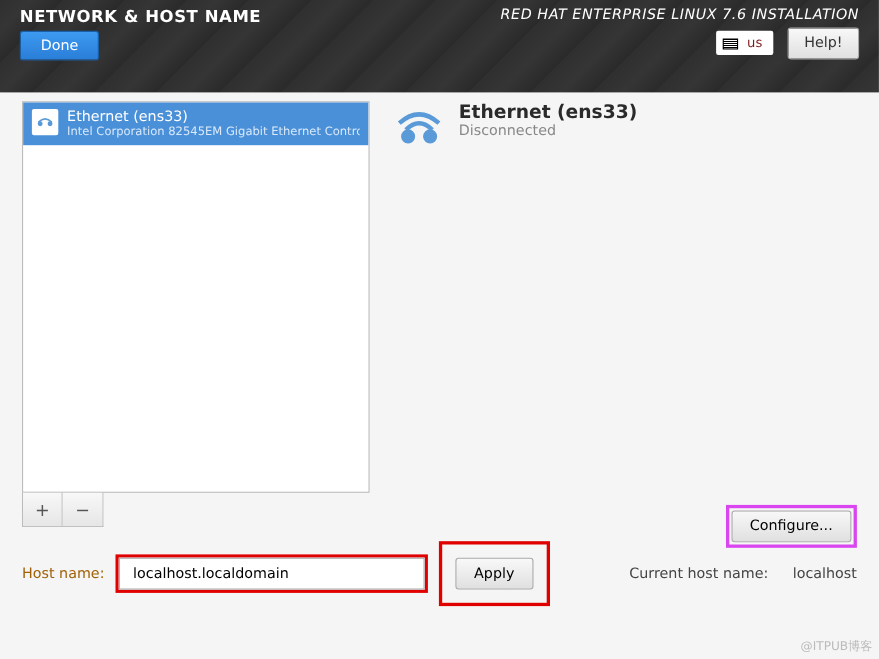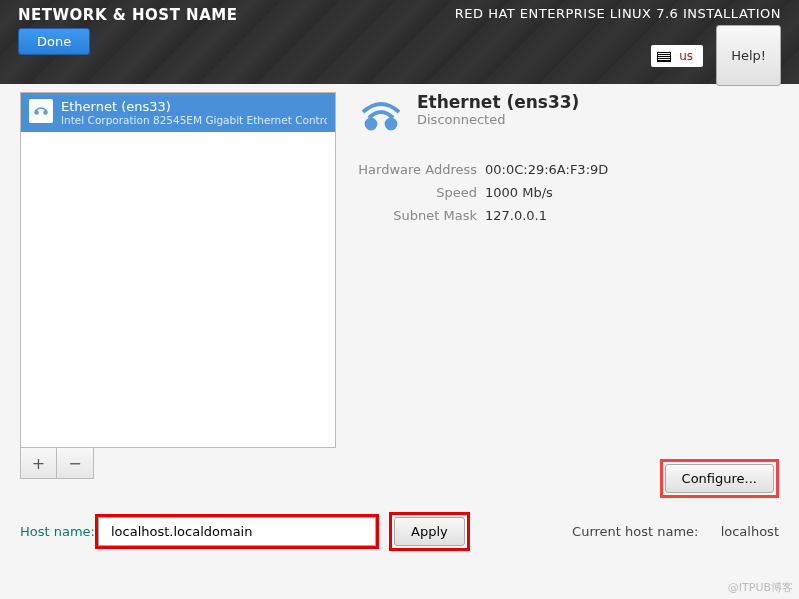--- a/index.html
+++ b/index.html
@@ -8,21 +8,21 @@
 .header {
   height: 84px;
   background: linear-gradient(135deg, #2a2a2a 0%, #3a3a3a 25%, #2a2a2a 50%, #3a3a3a 75%, #2a2a2a 100%);
   background-image: repeating-linear-gradient(135deg, #2f2f2f 0px, #353535 20px, #2a2a2a 40px);
   color: #fff;
   padding: 6px 18px;
   position: relative;
 }
 .header-title { font-size: 15px; font-weight: bold; letter-spacing: 0.5px; }
 .header-right { position: absolute; right: 18px; top: 6px; text-align: right; }
-.header-subtitle { font-size: 13px; letter-spacing: 0.5px; }
+.header-subtitle { font-size: 13px; letter-spacing: 0.5px; font-style: italic; }
 
 .done-btn {
   margin-top: 4px;
   background: linear-gradient(#3d9af0, #2a7ed8);
   border: 1px solid #1a5fa8;
   color: #fff;
   padding: 5px 18px;
   border-radius: 3px;
   font-size: 13px;
   cursor: pointer;
@@ -45,21 +45,21 @@
   vertical-align: middle;
 }
 .kb-icon::after { content:""; position:absolute; inset:1px; background: repeating-linear-gradient(#fff 0 1px, #000 1px 2px); }
 
 .help-btn {
   margin-top: 4px;
   margin-left: 8px;
   background: linear-gradient(#f8f8f8, #e0e0e0);
   border: 1px solid #aaa;
   color: #333;
-  padding: 22px 14px;
+  padding: 6px 14px;
   border-radius: 3px;
   font-size: 13px;
   cursor: pointer;
 }
 
 .content { padding: 8px 20px; display: flex; gap: 21px; }
 
 .left-col { width: 316px; }
 .device-list {
   border: 1px solid #bbb;
@@ -130,48 +130,48 @@
   background: linear-gradient(#fdfdfd, #e8e8e8);
   border: 1px solid #ccc;
   border-radius: 2px;
 }
 
 .details { margin-left: 0px; }
 .detail-row { display: flex; margin-bottom: 8px; font-size: 13px; }
 .detail-label { width: 120px; text-align: right; color: #888; margin-right: 8px; }
 .detail-value { color: #333; }
 
-.configure-wrap { position: absolute; right: 20px; top: 459px; border: 3px solid #ef4444; padding: 2px; }
+.configure-wrap { position: absolute; right: 20px; top: 459px; border: 3px solid #d946ef; padding: 2px; }
 .configure-btn {
   background: linear-gradient(#f8f8f8, #e0e0e0);
   border: 1px solid #aaa;
   padding: 6px 16px;
   border-radius: 3px;
   font-size: 13px;
   cursor: pointer;
 }
 
 .hostname-row {
   position: absolute;
   left: 20px;
   bottom: 48px;
   right: 20px;
   display: flex;
   align-items: center;
 }
-.hostname-label { font-size: 13px; color: #0f766e; }
+.hostname-label { font-size: 13px; color: #a16207; margin-right: 10px; }
 .hostname-input-wrap { border: 3px solid #e00000; padding: 0px; display: inline-block; }
 .hostname-input {
   border: 1px solid #aaa;
   padding: 6px 12px;
   font-size: 13px;
   width: 278px;
   background: #fff;
 }
-.apply-wrap { border: 3px solid #e00000; padding: 2px; margin-left: 10px; }
+.apply-wrap { border: 3px solid #e00000; padding: 12px; margin-left: 10px; }
 .apply-btn {
   background: linear-gradient(#f8f8f8, #e0e0e0);
   border: 1px solid #aaa;
   padding: 6px 16px;
   border-radius: 3px;
   font-size: 13px;
   cursor: pointer;
 }
 .current-hn { margin-left: auto; font-size: 13px; color: #444; }
 .current-hn-label { margin-right: 18px; }
@@ -229,34 +229,20 @@
             <circle cx="17" cy="16" r="2.2" fill="#5a9ad8"></circle>
           </svg>
       </div>
       <div>
         <div class="conn-title">Ethernet (ens33)</div>
         <div class="conn-status">Disconnected</div>
       </div>
     </div>
 
 
-    <div class="details">
-      <div class="detail-row">
-        <div class="detail-label">Hardware Address</div>
-        <div class="detail-value">00:0C:29:6A:F3:9D</div>
-      </div>
-      <div class="detail-row">
-        <div class="detail-label">Speed</div>
-        <div class="detail-value">1000 Mb/s</div>
-      </div>
-      <div class="detail-row">
-        <div class="detail-label">Subnet Mask</div>
-        <div class="detail-value">127.0.0.1</div>
-      </div>
-    </div>
   </div>
 </div>
 
 <div class="configure-wrap">
   <button class="configure-btn">Configure...</button>
 </div>
 
 <div class="hostname-row">
   <span class="hostname-label">Host name:</span>
   <span class="hostname-input-wrap">

